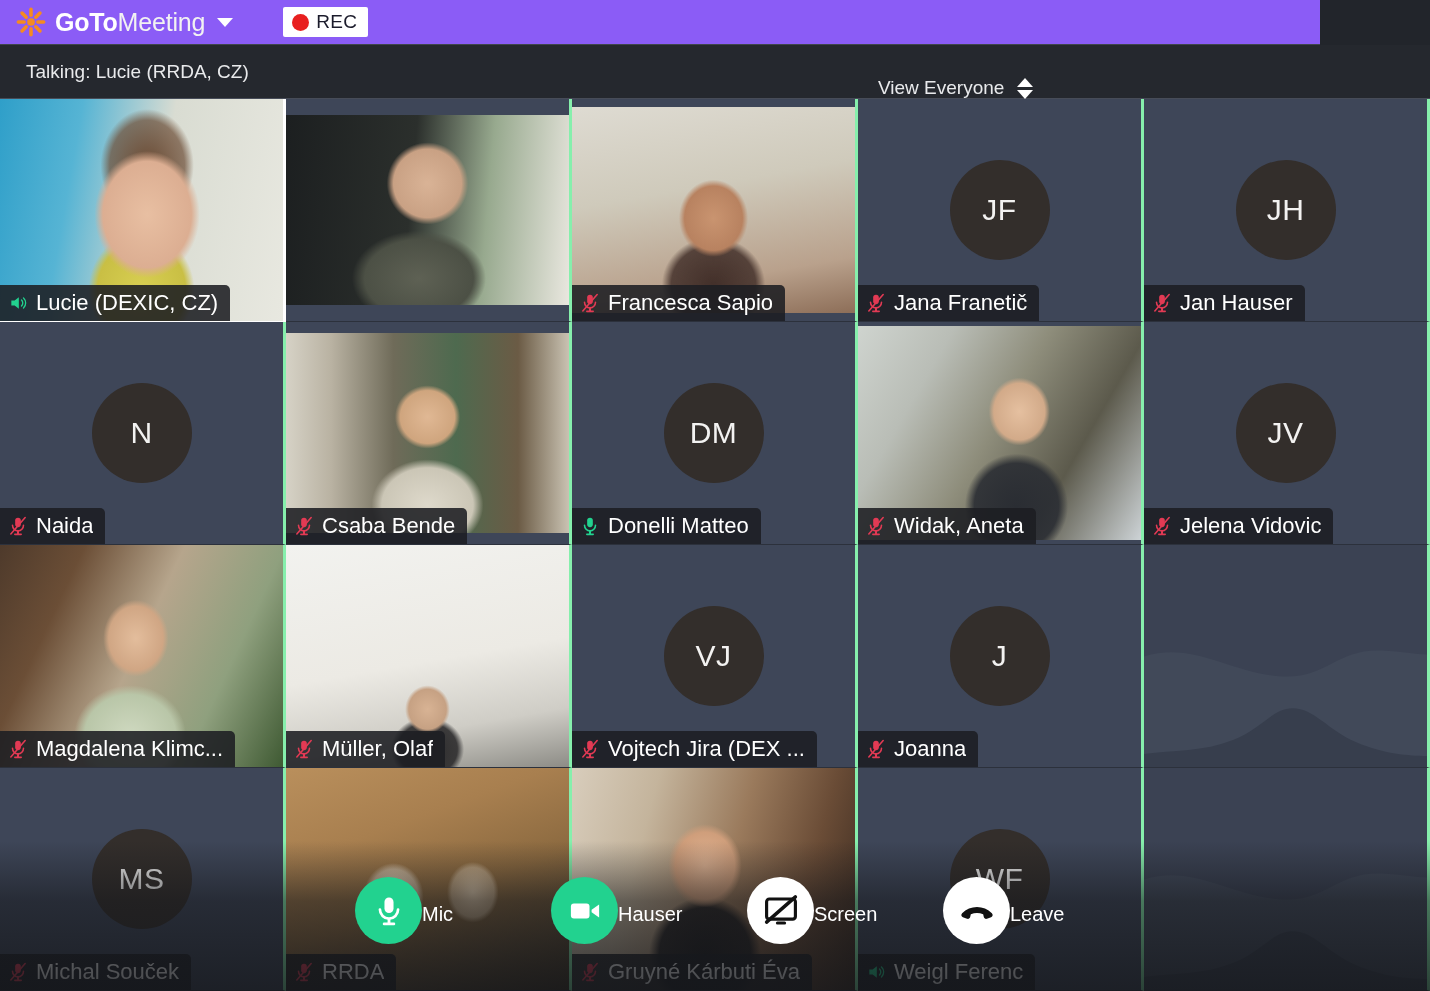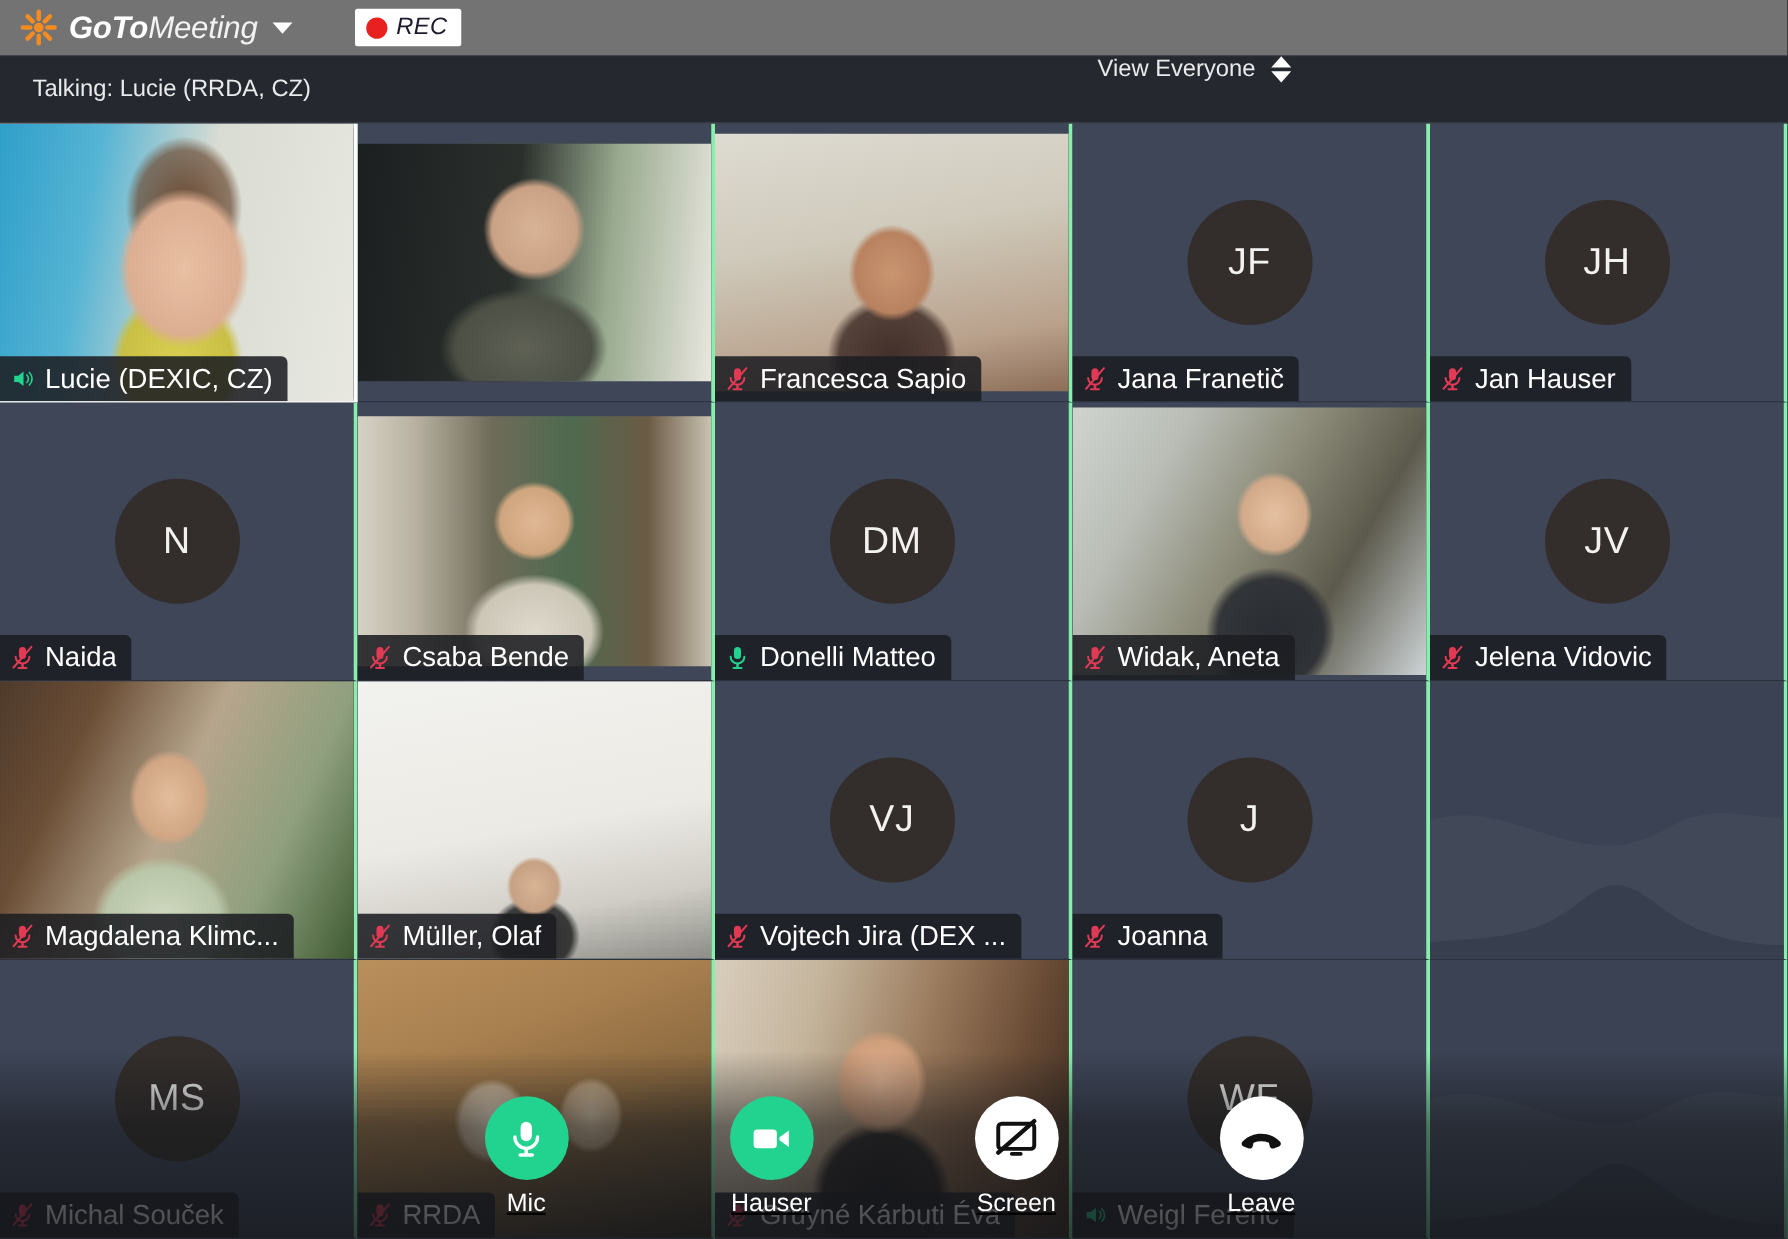--- a/index.html
+++ b/index.html
@@ -6,25 +6,24 @@
   html, body {
     width: 1430px; height: 991px;
     background: #22252b;
     font-family: "Liberation Sans", sans-serif;
     overflow: hidden;
   }
   #app { position: relative; width: 1430px; height: 991px; background: #22252b; }
 
   
   .brandbar {
-    position: absolute; left: 0; top: 0; width: 1430px; height: 45px;
-    background: #737373;
+    position: absolute; left: 0; top: 0; width: 1320px; height: 45px;
+    background: #8b5cf6;
     display: flex; align-items: center;
     border-bottom: 1px solid #41454d;
-    font-style: italic;
   }
   .brand-logo { margin-left: 16px; display: flex; align-items: center; }
   .brand-text {
     margin-left: 9px; font-size: 25px; color: #ffffff; letter-spacing: -0.2px;
     white-space: nowrap;
   }
   .brand-text b { font-weight: bold; }
   .brand-text span.light { font-weight: normal; color: #f2f2f2; }
   .brand-caret {
     margin-left: 12px; width: 0; height: 0;
@@ -44,21 +43,21 @@
     position: absolute; left: 0; top: 45px; width: 1430px; height: 54px;
     background: #25282e;
     border-bottom: 1px solid #474c58;
     display: flex; align-items: center;
   }
   .talking-text {
     margin-left: 26px; font-size: 19px; color: #e9eaec; white-space: nowrap;
   }
   .viewmode {
     position: absolute; left: 878px; top: 0; height: 54px;
-    display: flex; align-items: flex-start; gap: 13px; cursor: pointer;
+    display: flex; align-items: flex-end; gap: 13px; cursor: pointer;
   }
   .viewmode-label { font-size: 19px; color: #e9eaec; white-space: nowrap; }
   .chev { display: flex; flex-direction: column; gap: 3px; align-items: center; }
   .chev i {
     display: block; width: 0; height: 0;
     border-left: 8px solid transparent; border-right: 8px solid transparent;
   }
   .chev i.up { border-bottom: 9px solid #ffffff; }
   .chev i.dn { border-top: 9px solid #ffffff; }
 
@@ -120,21 +119,21 @@
   .controlscrim {
     position: absolute; left: 0; bottom: 0; width: 1430px; height: 150px;
     background: linear-gradient(to bottom, rgba(20,22,26,0) 0%, rgba(20,22,26,0.55) 40%, rgba(20,22,26,0.8) 100%);
     pointer-events: none;
   }
   .controls {
     position: absolute; left: 0; bottom: 0; width: 1430px; height: 120px;
     display: flex; align-items: flex-start; justify-content: center;
     gap: 64px; padding-top: 6px;
   }
-  .ctrl { width: 132px; display: flex; flex-direction: column; align-items: center; cursor: pointer; text-decoration: underline; }
+  .ctrl { width: 132px; display: flex; flex-direction: row; align-items: center; cursor: pointer; }
   .ctrl-btn {
     width: 67px; height: 67px; border-radius: 50%;
     display: flex; align-items: center; justify-content: center;
   }
   .ctrl-btn.green { background: #22d28f; }
   .ctrl-btn.white { background: #ffffff; }
   .ctrl-label { margin-top: 8px; font-size: 20px; color: #ffffff; }
 </style>
 </head>
 <body>

